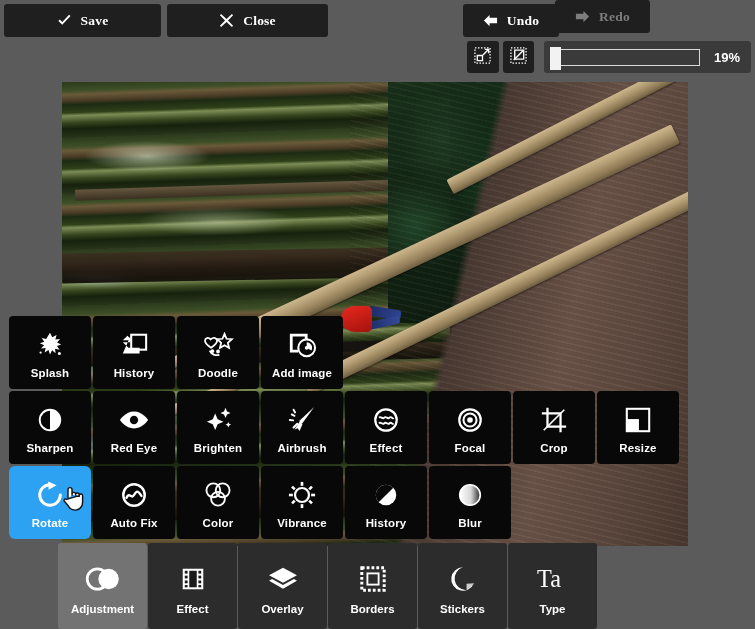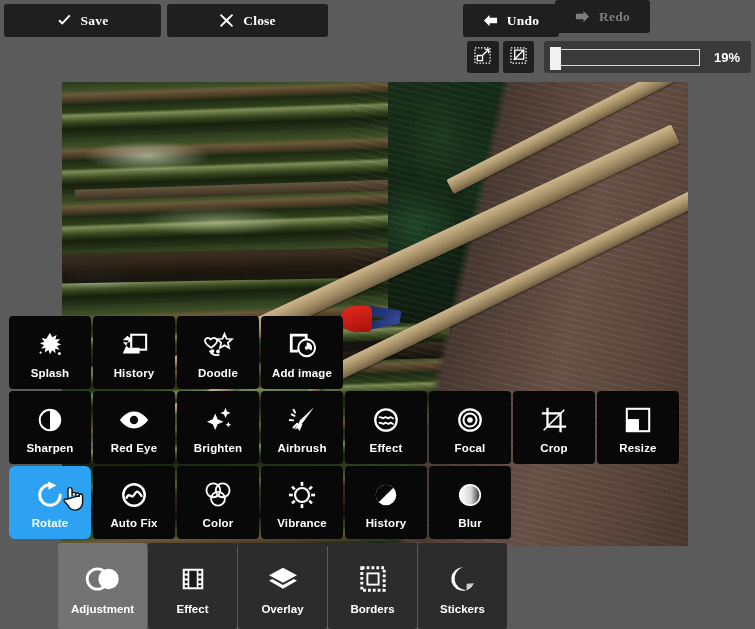--- a/index.html
+++ b/index.html
@@ -611,15 +611,23 @@
       </div>
       <div class="tab">
         <div class="ticon">
           <svg width="28" height="28" viewBox="0 0 30 30">
             <path d="M15 2.5a12.5 12.5 0 1 0 11.5 17.3L18.5 27A12.5 12.5 0 0 1 15 2.5z" fill="#ffffff"></path>
             <path d="M18.8 27.3 L27 19.5 l-8.2.6z" fill="#ffffff" opacity=".75"></path>
           </svg>
         </div>
         <div class="tlabel">Stickers</div>
       </div>
+      <div class="tab">
+        <div class="ticon">
+          <svg width="34" height="28" viewBox="0 0 36 30">
+            <text x="1" y="24" font-family="'Liberation Serif', serif" font-size="26" fill="#ffffff">Ta</text>
+          </svg>
+        </div>
+        <div class="tlabel">Type</div>
+      </div>
     </div>
 
 </div>
 
 </body></html>

